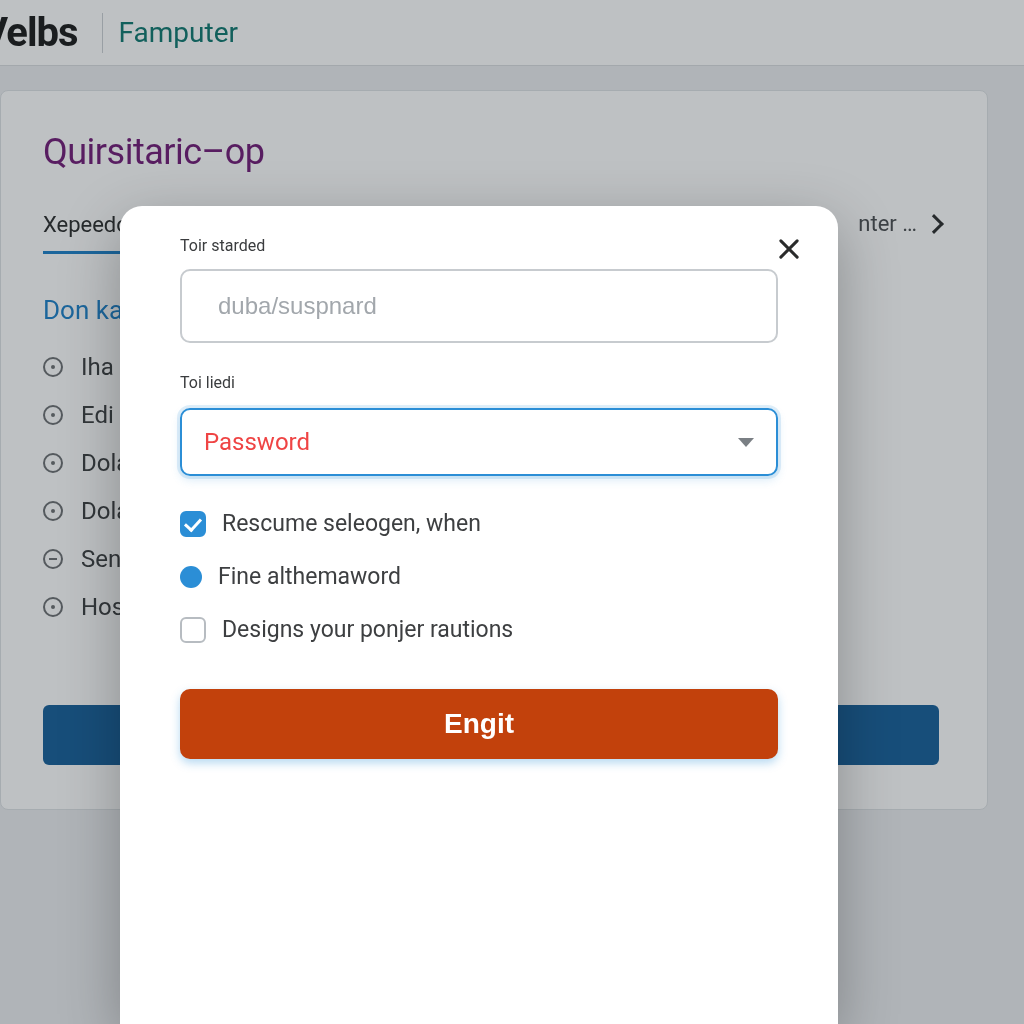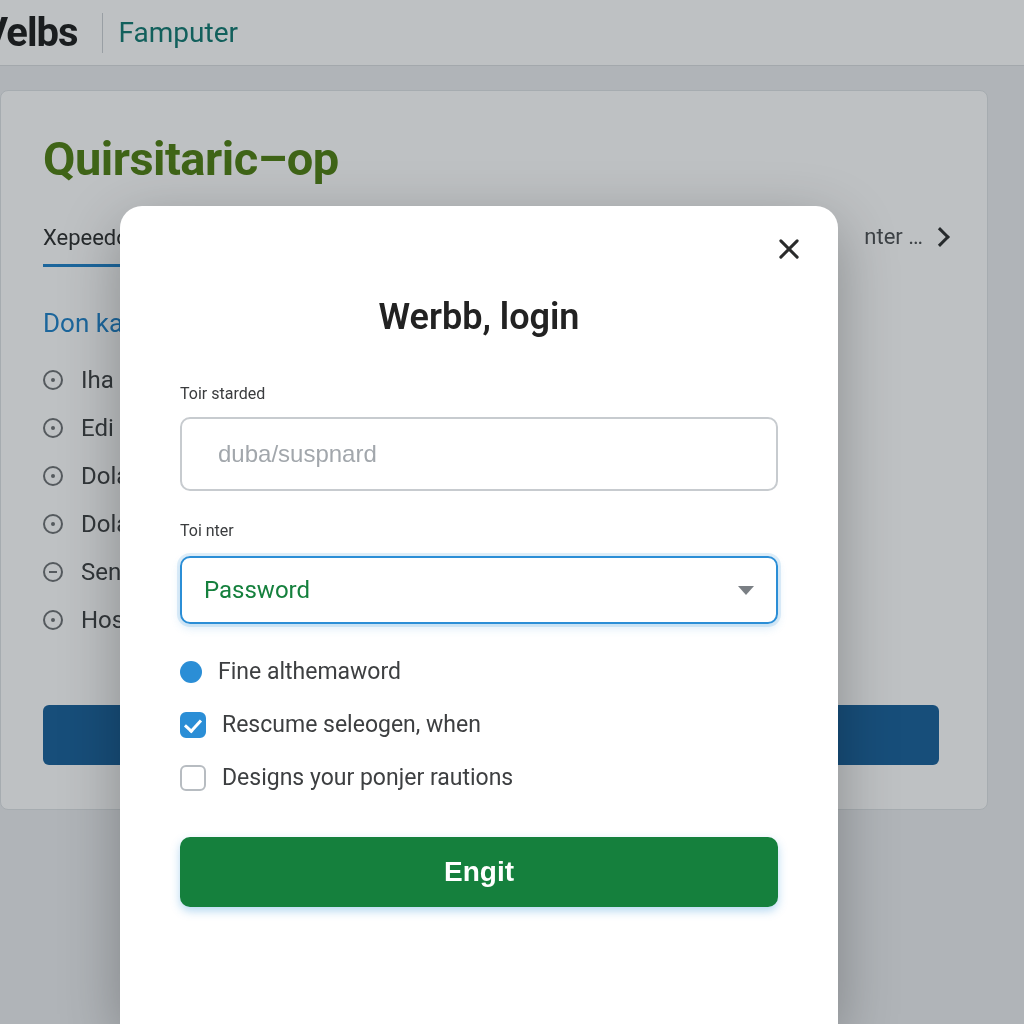--- a/index.html
+++ b/index.html
@@ -50,23 +50,23 @@
     left: 0;
     top: 90px;
     right: 36px;
     height: 720px;
     background: #fcfcfc;
     border: 1px solid #dcdfe2;
     border-radius: 8px;
     padding: 40px 40px 40px 42px;
   }
   .card-title {
-    font-size: 47px;
-    font-weight: 700;
-    color: #4d7c0f;
+    font-size: 36px;
+    font-weight: 400;
+    color: #701a75;
     letter-spacing: -0.5px;
     margin-bottom: 38px;
   }
   .card-tabs {
     display: flex;
     align-items: center;
     position: relative;
     height: 44px;
     margin-bottom: 40px;
   }
@@ -74,21 +74,21 @@
     font-size: 22px;
     color: #4a4d50;
     padding: 0 6px 14px 0;
   }
   .tab.active {
     border-bottom: 3px solid #1d7fc6;
     color: #2a2b2b;
   }
   .tab-right {
     position: absolute;
-    right: 0;
+    right: 6px;
     top: 0;
     display: flex;
     align-items: center;
     gap: 10px;
     color: #4a4d50;
     font-size: 22px;
   }
   .chevron-right {
     width: 14px; height: 14px;
     border-top: 3px solid #2a2b2b;
@@ -222,21 +222,21 @@
     border: 2.5px solid #2b8ed6;
     border-radius: 10px;
     display: flex;
     align-items: center;
     padding: 0 22px;
     box-shadow: 0 0 0 3px rgba(43,142,214,0.14), 0 4px 10px rgba(43,142,214,0.18);
     margin-bottom: 34px;
   }
   .select-value {
     font-size: 24px;
-    color: #15803d;
+    color: #ef4444;
     flex: 1;
   }
   .select-caret {
     width: 0; height: 0;
     border-left: 8px solid transparent;
     border-right: 8px solid transparent;
     border-top: 9px solid #7a7f84;
   }
 
   .check-row {
@@ -274,21 +274,21 @@
     cursor: pointer;
   }
   .check-label {
     font-size: 23px;
     color: #3d3f41;
   }
 
   .submit-btn {
     width: 100%;
     height: 70px;
-    background: #15803d;
+    background: #c2410c;
     color: #fff;
     border: none;
     border-radius: 10px;
     font-size: 28px;
     font-weight: 600;
     cursor: pointer;
     box-shadow: 0 4px 10px rgba(43,142,214,0.35);
     margin-top: 20px;
   }
 </style>
@@ -344,44 +344,43 @@
 
     <div class="card-button"></div>
   </div>
 </div>
 
 <div class="scrim"></div>
 
 <div class="modal">
   <div class="modal-close"></div>
 
-  <h2 class="modal-title">Werbb, login</h2>
 
   <div class="field-group">
     <div class="field-label">Toir starded</div>
     <input class="field-input" type="text" placeholder="duba/suspnard" style="">
   </div>
 
   <div class="field-group" style="margin-bottom:16px">
-    <div class="field-label">Toi nter</div>
+    <div class="field-label">Toi liedi</div>
   </div>
 
   <div class="select-wrap">
     <span class="select-value">Password</span>
     <span class="select-caret"></span>
   </div>
 
   <div class="check-row">
+    <span class="checkbox checked"></span>
+    <span class="check-label">Rescume seleogen, when</span>
+  </div>
+
+  <div class="check-row">
     <span class="radio"></span>
     <span class="check-label">Fine althemaword</span>
-  </div>
-
-  <div class="check-row">
-    <span class="checkbox checked"></span>
-    <span class="check-label">Rescume seleogen, when</span>
   </div>
 
   <div class="check-row" style="margin-top:24px">
     <span class="checkbox"></span>
     <span class="check-label">Designs your ponjer rautions</span>
   </div>
 
   <button class="submit-btn">Engit</button>
 </div>
 

